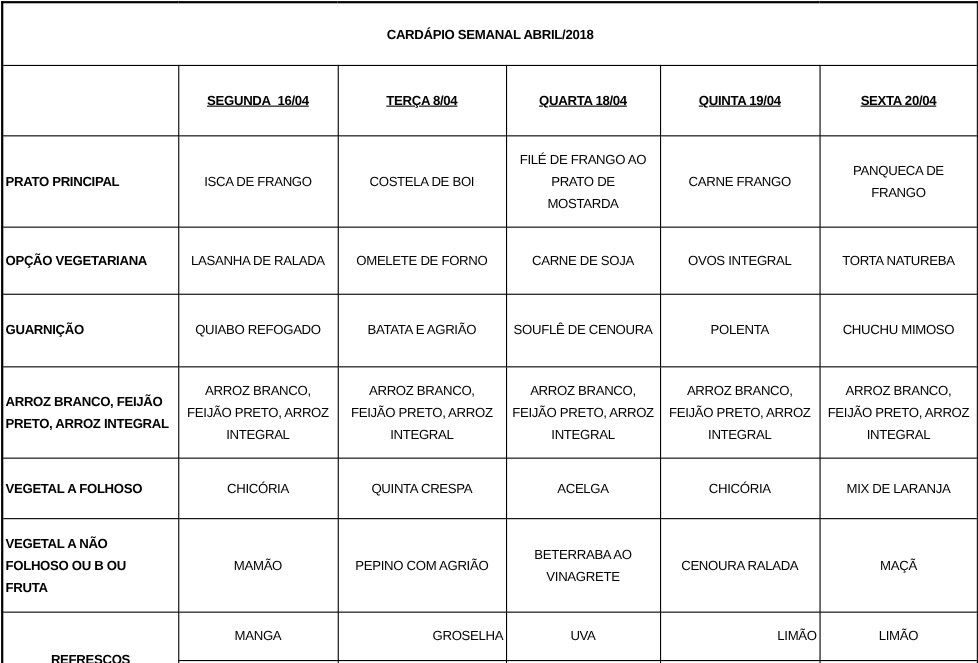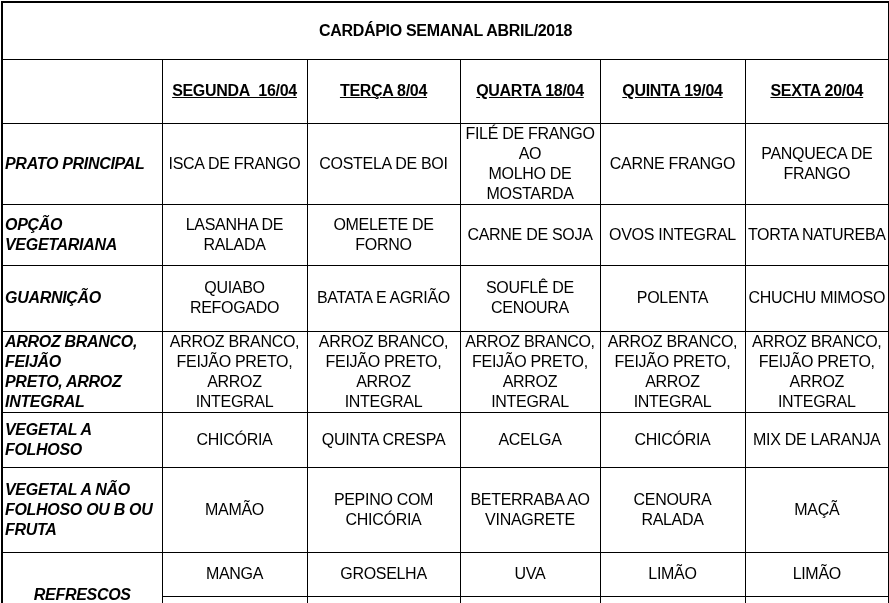--- a/index.html
+++ b/index.html
@@ -22,56 +22,56 @@
     width: 887px;
     height: 601px;
     border: 2px solid #000000;
   }
   table.menu td {
     border: 1px solid #000000;
     box-sizing: border-box;
     overflow: hidden;
     vertical-align: middle;
     white-space: pre-line;
-    font-size: 16px;
+    font-size: 12px;
     line-height: 20px;
     letter-spacing: -0.3px;
-    padding: 0 2px;
+    padding: 11px 2px;
     margin-left: 32px;
   }
   td.title-cell {
     font-weight: bold;
     font-size: 14px;
     text-align: center;
     letter-spacing: -0.1px;
   }
   td.day-header {
     font-weight: bold;
     text-align: center;
     letter-spacing: -0.2px;
     text-decoration: underline;
   }
   td.row-label {
     font-weight: bold;
     text-align: left;
     padding-left: 4px;
     padding-right: 2px;
     letter-spacing: -0.5px;
-    font-style: italic;
   }
   td.row-label.centered {
     text-align: center;
     padding-left: 2px;
   }
   td.menu-cell {
     text-align: center;
   }
   td.vbottom {
     vertical-align: bottom;
     padding-bottom: 2px;
+    text-align: right;
   }
 </style>
 </head>
 <body>
 
 <div class="page">
   <table class="menu">
     <colgroup>
       <col style="width:160px">
       <col style="width:145px">
@@ -93,21 +93,21 @@
       <td class="day-header">QUARTA 18/04</td>
       <td class="day-header">QUINTA 19/04</td>
       <td class="day-header">SEXTA 20/04</td>
     </tr>
 
     <tr style="height:59px">
       <td class="row-label">PRATO PRINCIPAL</td>
       <td class="menu-cell">ISCA DE FRANGO</td>
       <td class="menu-cell">COSTELA DE BOI</td>
       <td class="menu-cell">FILÉ DE FRANGO AO
-MOLHO DE
+PRATO DE
 MOSTARDA</td>
       <td class="menu-cell">CARNE FRANGO</td>
       <td class="menu-cell">PANQUECA DE
 FRANGO</td>
     </tr>
 
     <tr style="height:61px">
       <td class="row-label">OPÇÃO VEGETARIANA</td>
       <td class="menu-cell">LASANHA DE RALADA</td>
       <td class="menu-cell">OMELETE DE FORNO</td>
@@ -152,21 +152,21 @@
       <td class="menu-cell">ACELGA</td>
       <td class="menu-cell">CHICÓRIA</td>
       <td class="menu-cell">MIX DE LARANJA</td>
     </tr>
 
     <tr style="height:85px">
       <td class="row-label">VEGETAL A NÃO
 FOLHOSO OU B OU
 FRUTA</td>
       <td class="menu-cell">MAMÃO</td>
-      <td class="menu-cell">PEPINO COM CHICÓRIA</td>
+      <td class="menu-cell">PEPINO COM AGRIÃO</td>
       <td class="menu-cell">BETERRABA AO
 VINAGRETE</td>
       <td class="menu-cell">CENOURA RALADA</td>
       <td class="menu-cell">MAÇÃ</td>
     </tr>
 
     <tr style="height:44px">
       <td class="row-label centered" rowspan="2">REFRESCOS</td>
       <td class="menu-cell">MANGA</td>
       <td class="menu-cell vbottom">GROSELHA</td>

